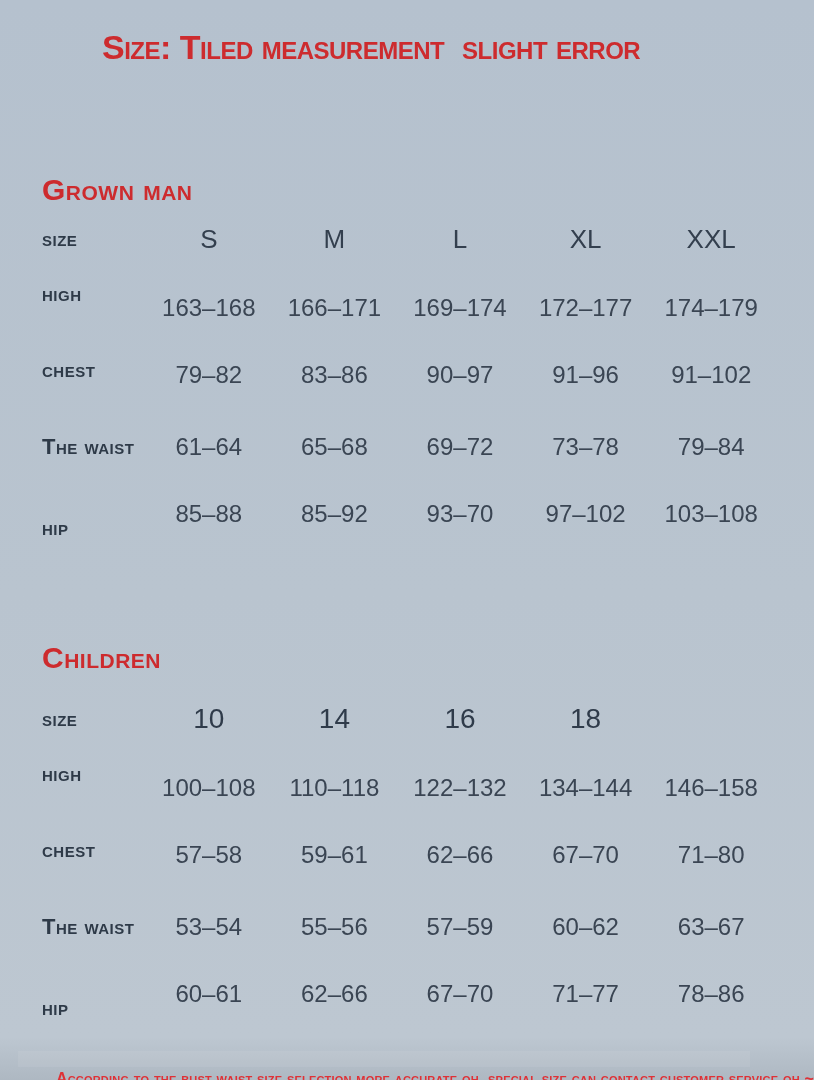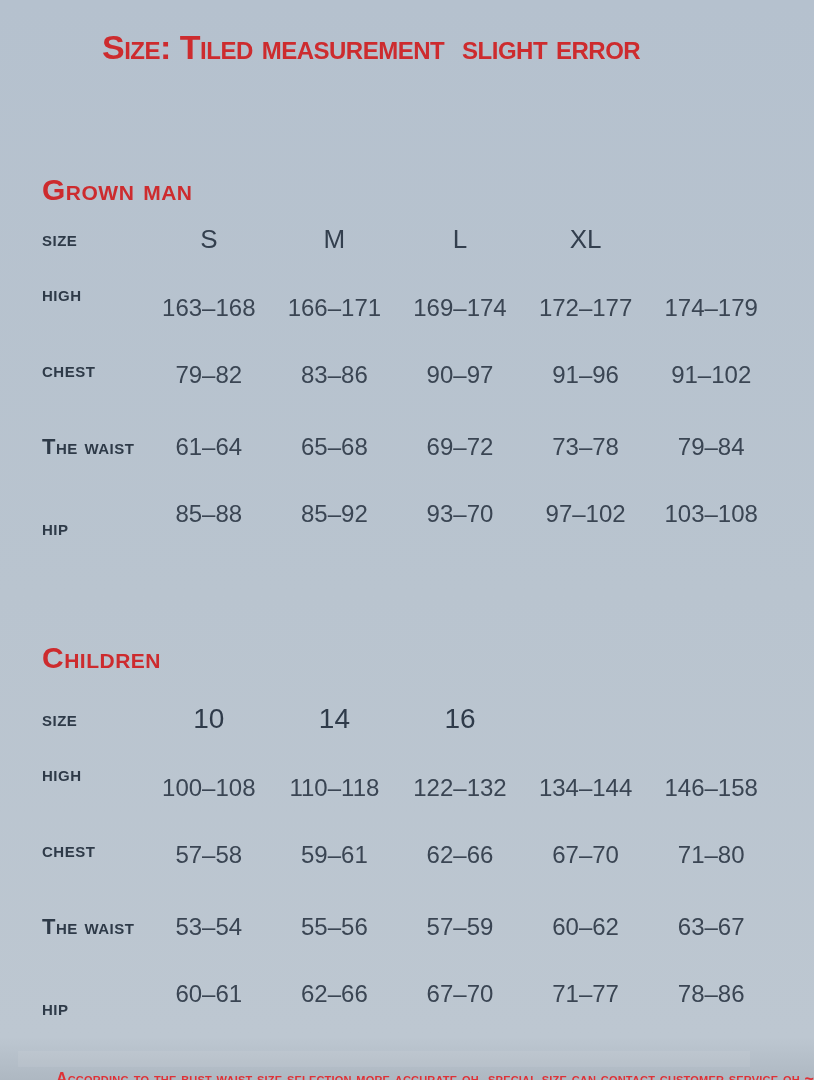--- a/index.html
+++ b/index.html
@@ -96,20 +96,21 @@
 
   <section>
     <h2 class="h-grown">Grown man</h2>
 
     <div class="grid header-row">
       <div class="label">size</div>
       <div class="colhead">S</div>
       <div class="colhead">M</div>
       <div class="colhead">L</div>
       <div class="colhead">XL</div>
+      <div class="colhead">XXL</div>
     </div>
 
     <div class="grid row r-high">
       <div class="label">high</div>
       <div class="val">163–168</div>
       <div class="val">166–171</div>
       <div class="val">169–174</div>
       <div class="val">172–177</div>
       <div class="val">174–179</div>
     </div>
@@ -143,20 +144,21 @@
   </section>
 
   <section class="children-section">
     <h2 class="h-children">Children</h2>
 
     <div class="grid header-row">
       <div class="label">size</div>
       <div class="colhead">10</div>
       <div class="colhead">14</div>
       <div class="colhead">16</div>
+      <div class="colhead">18</div>
     </div>
 
     <div class="grid row r-high">
       <div class="label">high</div>
       <div class="val">100–108</div>
       <div class="val">110–118</div>
       <div class="val">122–132</div>
       <div class="val">134–144</div>
       <div class="val">146–158</div>
     </div>

